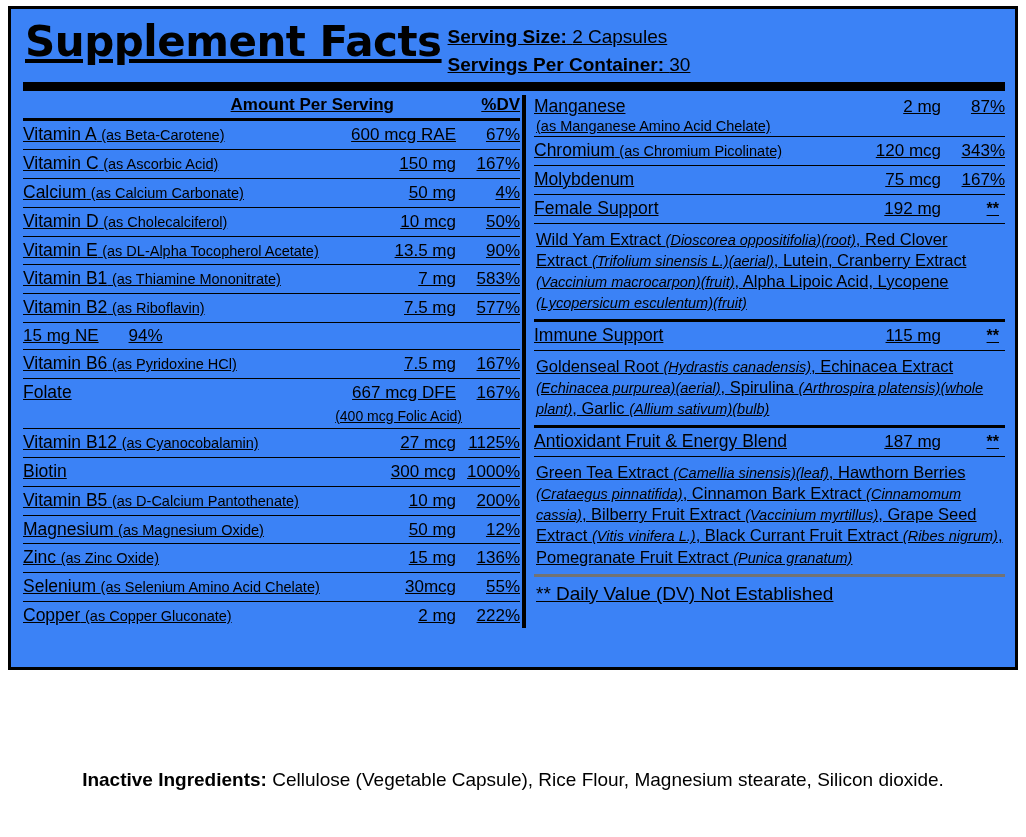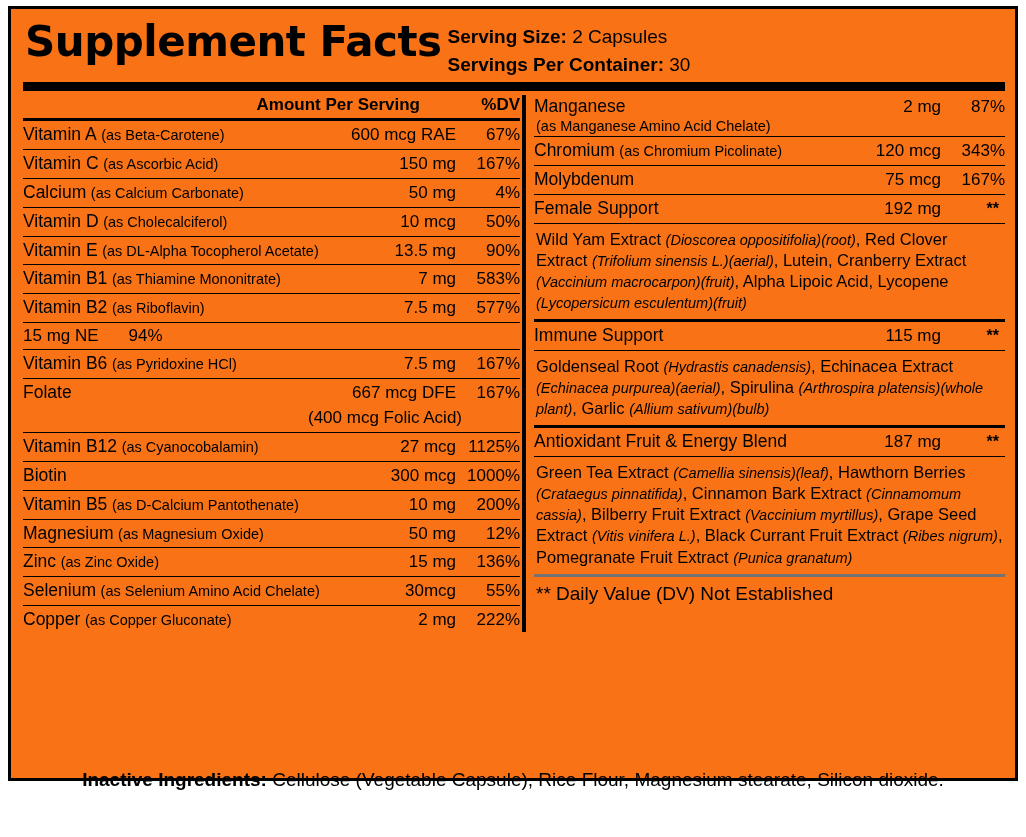--- a/index.html
+++ b/index.html
@@ -9,23 +9,24 @@
     height: 837px;
     background: #ffffff;
     font-family: "Liberation Sans", sans-serif;
     color: #000000;
   }
   .panel {
     position: absolute;
     left: 8px;
     top: 6px;
     width: 1010px;
-    height: 775px;
+    height: 664px;
     border: 3px solid #000;
-    background: #f97316;
+    background: #3b82f6;
+    text-decoration: underline;
   }
   
   .header {
     display: flex;
     align-items: flex-start;
     padding: 6px 10px 0 14px;
   }
   .title {
     font-family: "DejaVu Sans", sans-serif;
     font-weight: bold;
@@ -67,21 +68,21 @@
     display: flex;
     justify-content: flex-end;
     align-items: baseline;
     font-weight: bold;
     font-size: 17px;
     padding: 2px 0 3px 0;
     border-bottom: 3px solid #000;
     gap: 38px;
   }
   .hdr-row .amt { text-align: right; }
-  .hdr-row .dv { width: 62px; text-align: right; }
+  .hdr-row .dv { width: 62px; text-align: right; margin-left: 26px; }
 
   .row {
     display: flex;
     align-items: baseline;
     border-bottom: 1px solid #000;
     padding: 3px 0 3px 0;
     min-height: 22px;
   }
   .row.nb { border-bottom: none; }
   .row .nm {
@@ -103,21 +104,21 @@
     font-size: 17px;
     text-align: right;
     white-space: nowrap;
   }
   .row .dv.star { font-weight: bold; font-size: 16px; padding-right: 6px; }
   .cont-row {
     display: flex;
     border-bottom: 1px solid #000;
     padding: 1px 0 4px 0;
   }
-  .cont-row .am { font-size: 17px; text-align: right; flex: 1; }
+  .cont-row .am { font-size: 14px; text-align: right; flex: 1; }
 
   
   .blend-text {
     font-size: 16.5px;
     line-height: 1.28;
     padding: 5px 2px 6px 2px;
     border-bottom: 3px solid #000;
   }
   .blend-text.last { border-bottom: 3px solid #737373; }
   .blend-text i { font-style: italic; font-size: 14.5px; }

